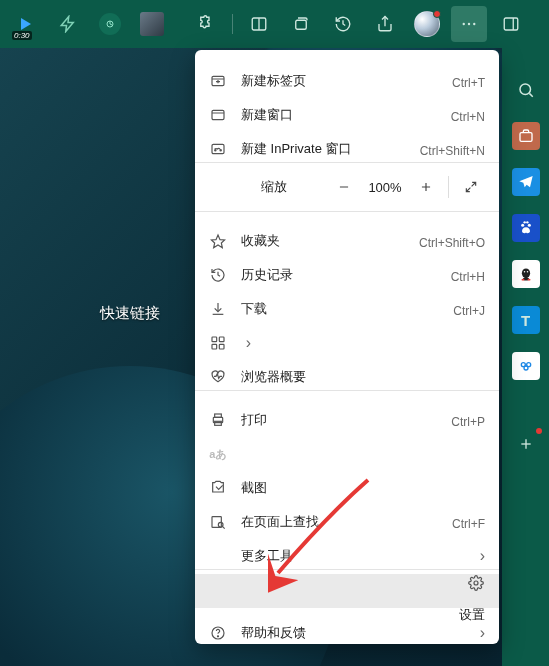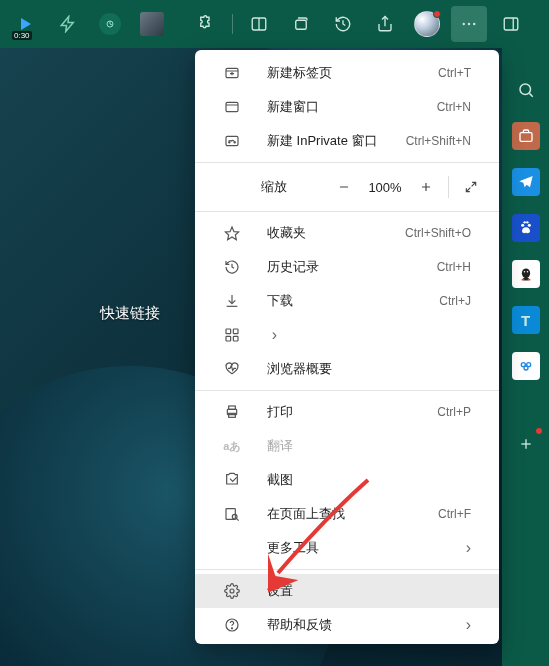--- a/index.html
+++ b/index.html
@@ -55,20 +55,21 @@
   }
   .video-badge .dur {
     position: absolute;
     bottom: 2px;
     left: 4px;
     font-size: 8px;
     color: #fff;
     background: rgba(0,0,0,0.6);
     padding: 0 2px;
     border-radius: 2px;
+    font-style: italic;
   }
   .avatar-sq {
     width: 24px;
     height: 24px;
     background: linear-gradient(135deg,#6a7a88,#2f3a44);
     border-radius: 3px;
   }
   .profile-pic {
     width: 26px;
     height: 26px;
@@ -182,25 +183,25 @@
     border-radius: 6px;
     box-shadow: 0 8px 24px rgba(0,0,0,0.35);
     z-index: 10;
     color: #333;
     padding: 6px 0 2px 0;
     overflow: hidden;
   }
   .menu-row {
     height: 34px;
     display: flex;
-    align-items: center;
-    padding: 0 28px;
-    gap: 26px;
-  }
-  .menu-row.highlight { background: #eaeaea; }
+    align-items: flex-end;
+    padding: 0 14px;
+    gap: 14px;
+  }
+  .menu-row.highlight { background: #eaeaea; flex-direction: column; }
   .menu-row .mi-icon {
     width: 18px;
     height: 18px;
     display: flex;
     align-items: center;
     justify-content: center;
     color: #555;
     flex-shrink: 0;
   }
   .menu-row .mi-icon.dim { color: #bbb; }
@@ -530,21 +531,20 @@
         </svg>
     </span>
     <span class="mi-label">打印</span>
     <span class="mi-shortcut">Ctrl+P</span>
   </div>
 
   <div class="menu-row">
     <span class="mi-icon dim">
       <span style="font-size:11px;font-weight:600;color:#bbb;">aあ</span>
     </span>
-    <span class="mi-label" style="color:#aaa">翻译</span>
   </div>
 
   <div class="menu-row">
     <span class="mi-icon">
       <svg width="16" height="16" viewBox="0 0 24 24" fill="none" stroke="#555" stroke-width="1.8">
           <path d="M7 4l2-2h6l2 2h3v14H4V4h3z"></path>
           <path d="M9 10l4 4 6-6" stroke-dasharray="0"></path>
         </svg>
     </span>
     <span class="mi-label">截图</span>

